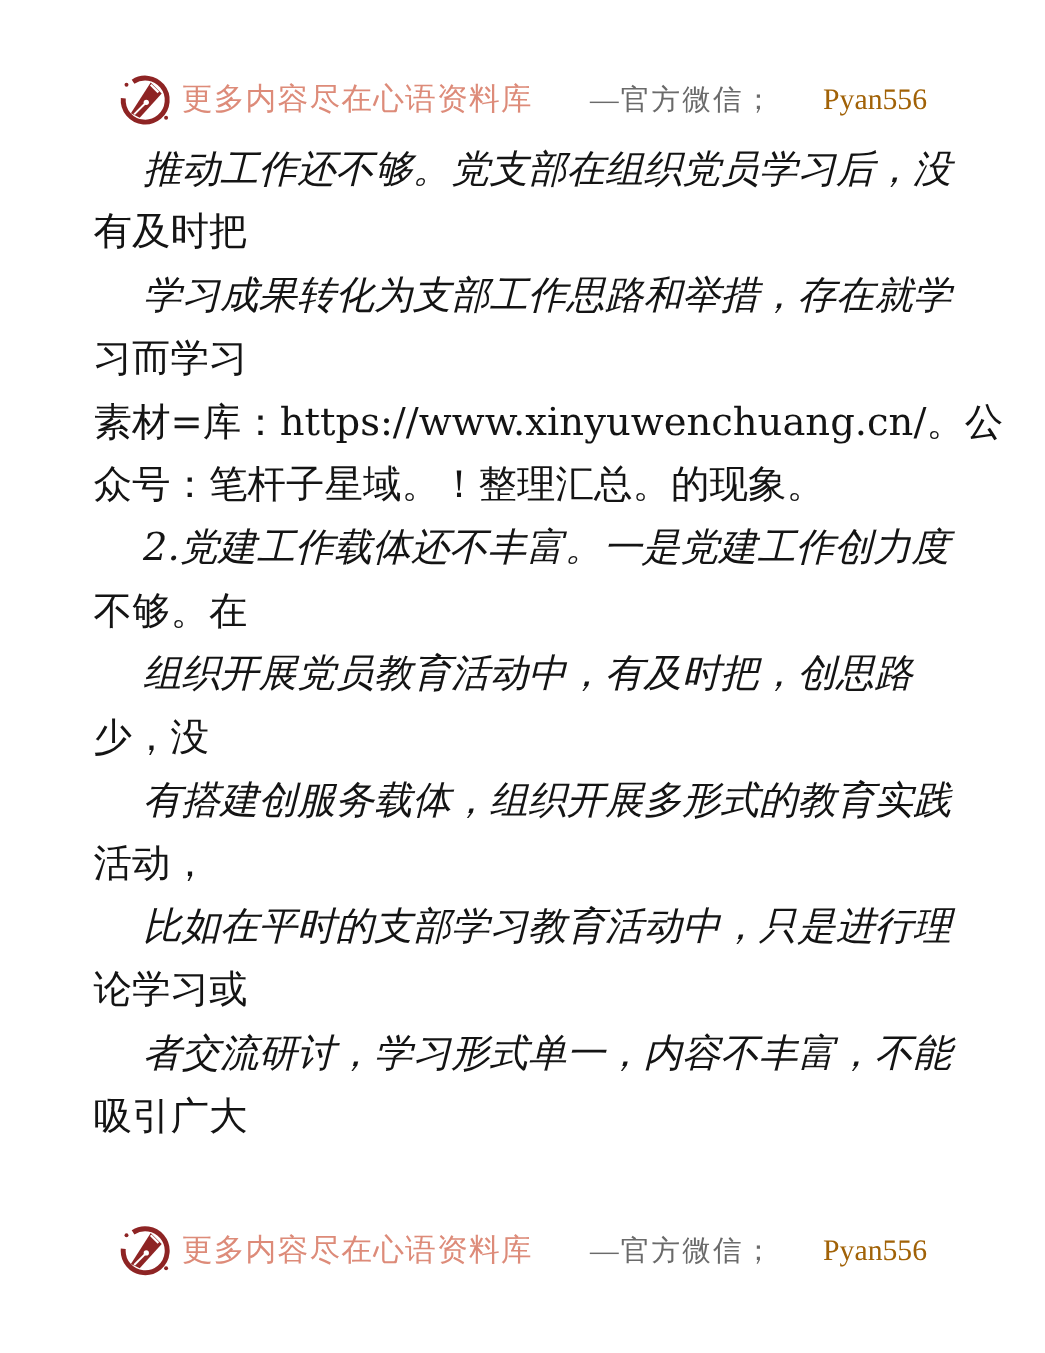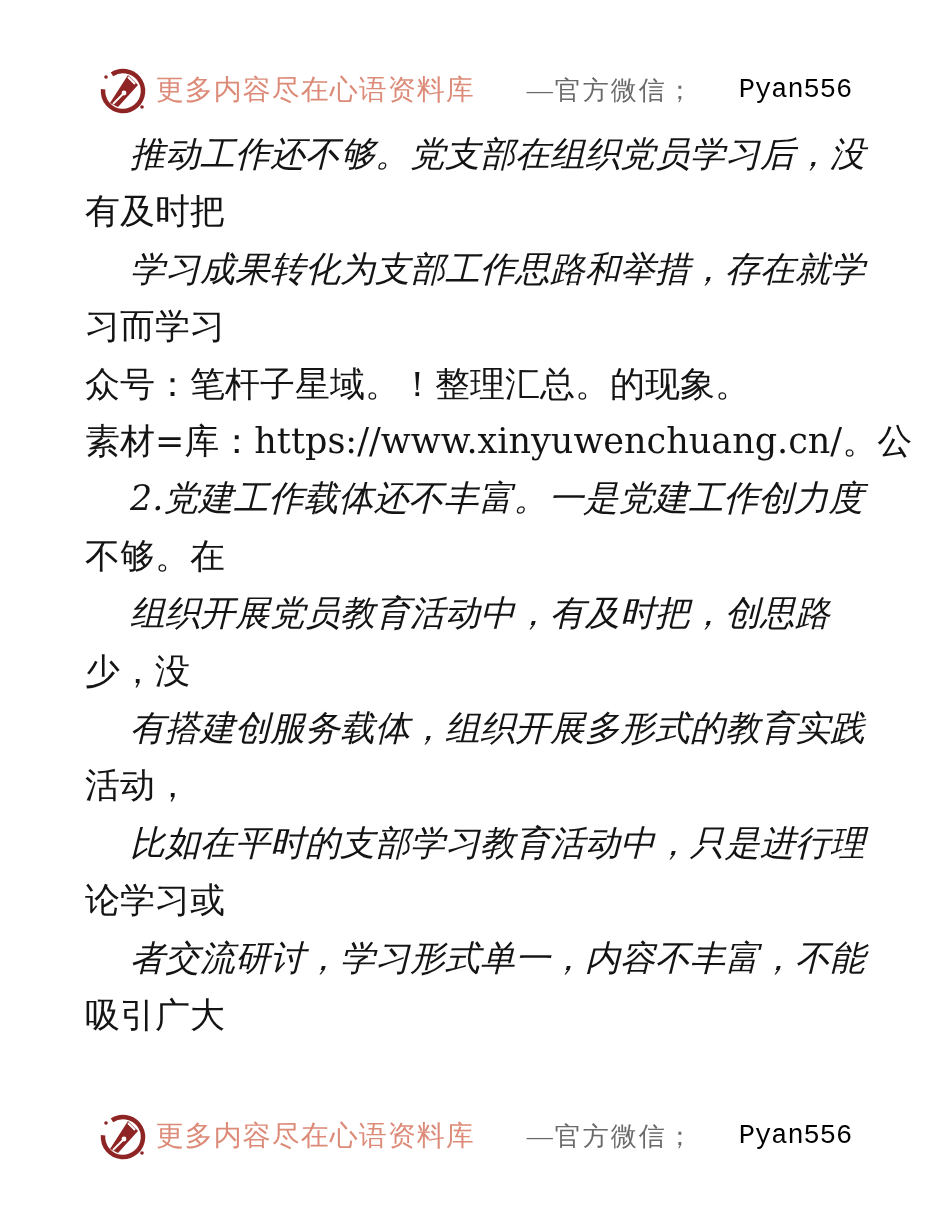--- a/index.html
+++ b/index.html
@@ -32,23 +32,23 @@
     font-family: "Liberation Serif", serif;
   }
   .wechat-label {
     color: #6a6a6a;
     font-size: 26px;
     letter-spacing: 2px;
     font-family: "Liberation Serif", serif;
     margin-left: 44px;
   }
   .wechat-id {
-    color: #000000;
+    color: #a16207;
     font-size: 27px;
-    font-family: Liberation Mono, monospace;
+    font-family: Liberation Serif, serif;
     margin-left: 36px;
   }
   .doc-body {
     position: absolute;
     top: 126px;
     left: 85px;
     width: 800px;
     color: #141414;
   }
   .doc-body .line {
@@ -81,22 +81,22 @@
     <span class="brand-text">更多内容尽在心语资料库</span>
     <span class="wechat-label">—官方微信；</span>
     <span class="wechat-id">Pyan556</span>
   </div>
 
   <div class="doc-body">
       <div class="line indent">推动工作还不够。党支部在组织党员学习后，没</div>
       <div class="line">有及时把</div>
       <div class="line indent">学习成果转化为支部工作思路和举措，存在就学</div>
       <div class="line">习而学习</div>
+      <div class="line">素材=库：https://www.xinyuwenchuang.cn/。公</div>
       <div class="line">众号：笔杆子星域。！整理汇总。的现象。</div>
-      <div class="line">素材=库：https://www.xinyuwenchuang.cn/。公</div>
       <div class="line indent">2.党建工作载体还不丰富。一是党建工作创力度</div>
       <div class="line">不够。在</div>
       <div class="line indent">组织开展党员教育活动中，有及时把，创思路</div>
       <div class="line">少，没</div>
       <div class="line indent">有搭建创服务载体，组织开展多形式的教育实践</div>
       <div class="line">活动，</div>
       <div class="line indent">比如在平时的支部学习教育活动中，只是进行理</div>
       <div class="line">论学习或</div>
       <div class="line indent">者交流研讨，学习形式单一，内容不丰富，不能</div>
       <div class="line">吸引广大</div>

